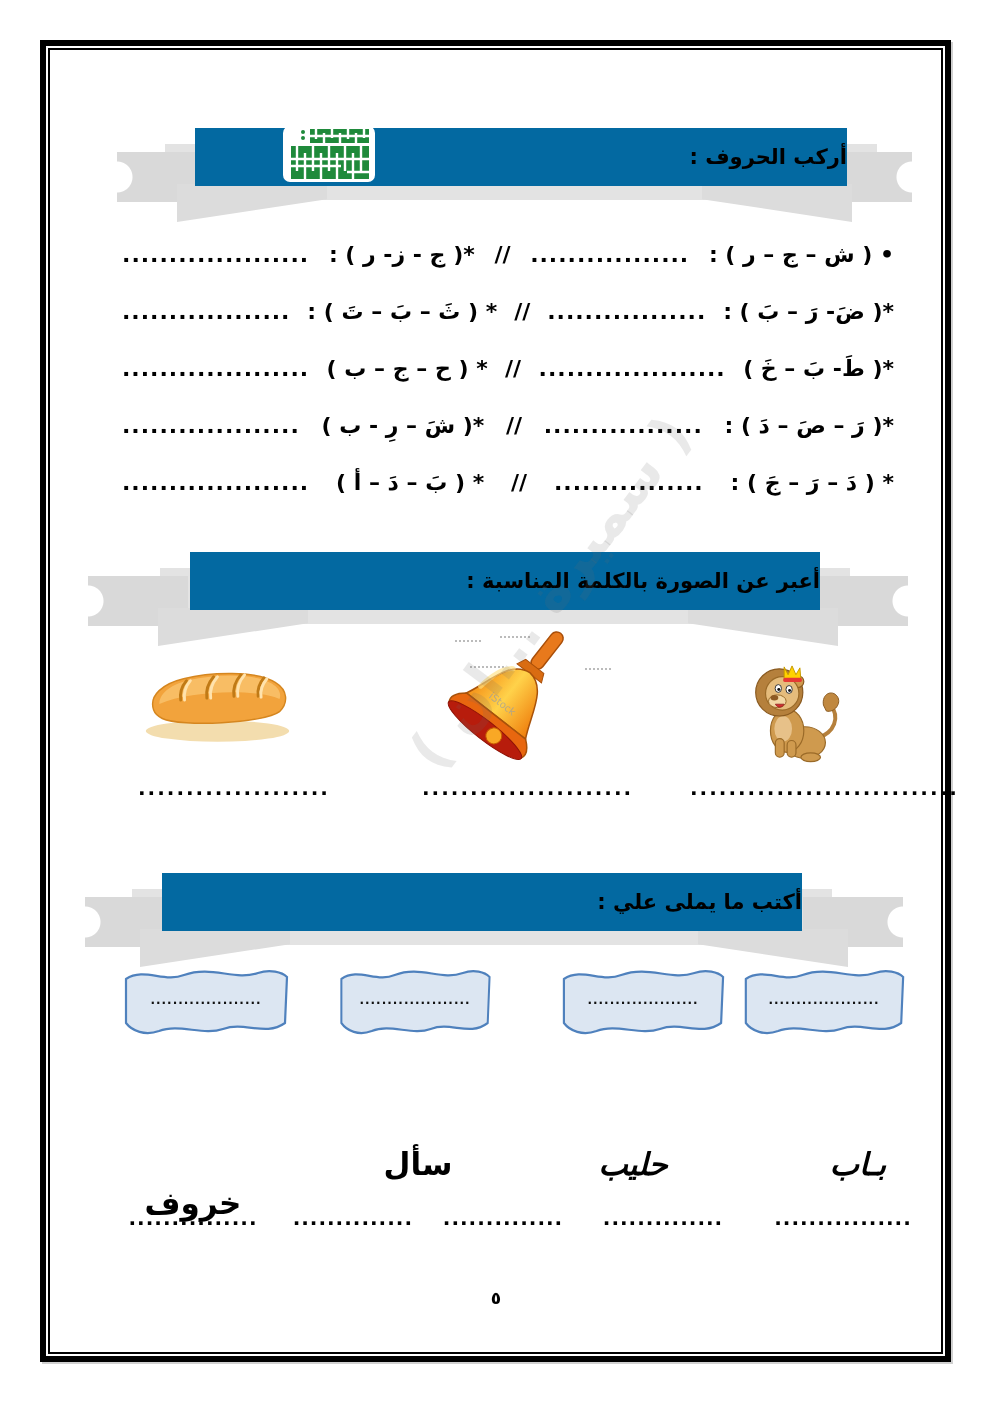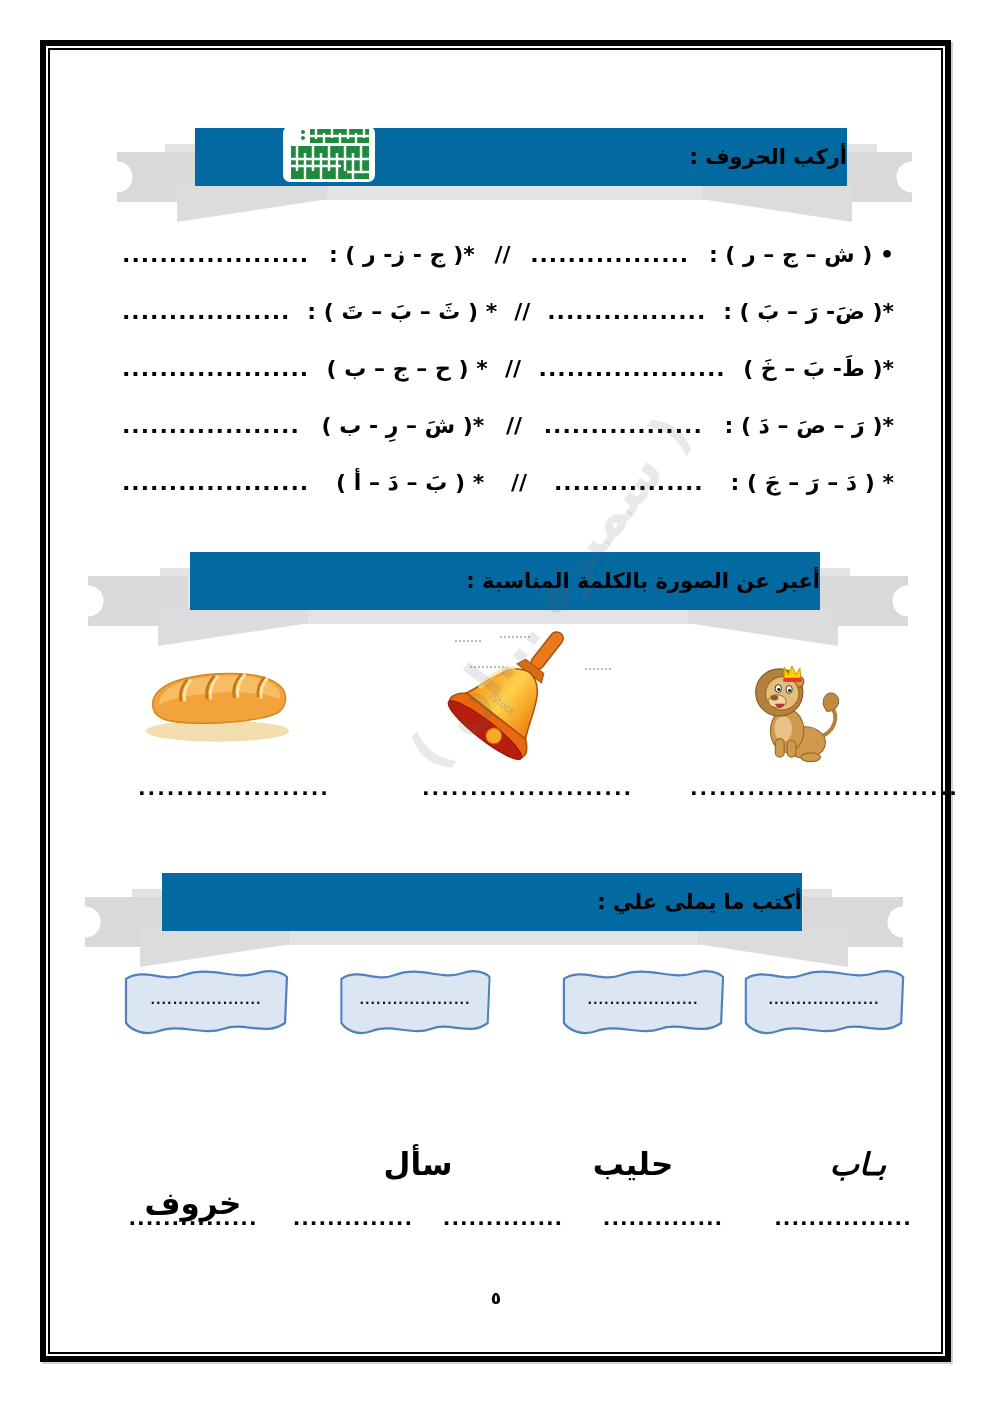--- a/index.html
+++ b/index.html
@@ -239,21 +239,21 @@
       <svg viewBox="0 0 176 78" preserveAspectRatio="none" width="172" height="78">
         <path d="M8,16 C26,4 46,20 66,12 C94,2 116,18 140,10 C152,6 164,9 169,14 L167,60 C147,74 127,58 105,66 C85,73 61,60 41,68 C27,73 14,68 8,60 Z" fill="#dce6f2" stroke="#4f81bd" stroke-width="2.2"></path>
       </svg>
       <div class="bdots">....................</div>
     </div>
   </div>
 
 
   <div class="naskh-words">
     <div class="wcol" style="width:140px;font-style:italic;">بـاب</div>
-    <div class="wcol" style="width:130px;">حليب</div>
+    <div class="wcol" style="width:130px;font-style:italic;">حليب</div>
     <div class="wcol" style="width:120px;">سأل</div>
     <div class="wcol" style="width:150px;margin-top:39px;">خروف</div>
   </div>
   <div class="naskh-dots">
     <div class="wcol" style="width:170px;">................</div>
     <div class="wcol" style="width:140px;">..............</div>
     <div class="wcol" style="width:130px;">..............</div>
     <div class="wcol" style="width:120px;">..............</div>
     <div class="wcol" style="width:150px;">...............</div>
   </div>

